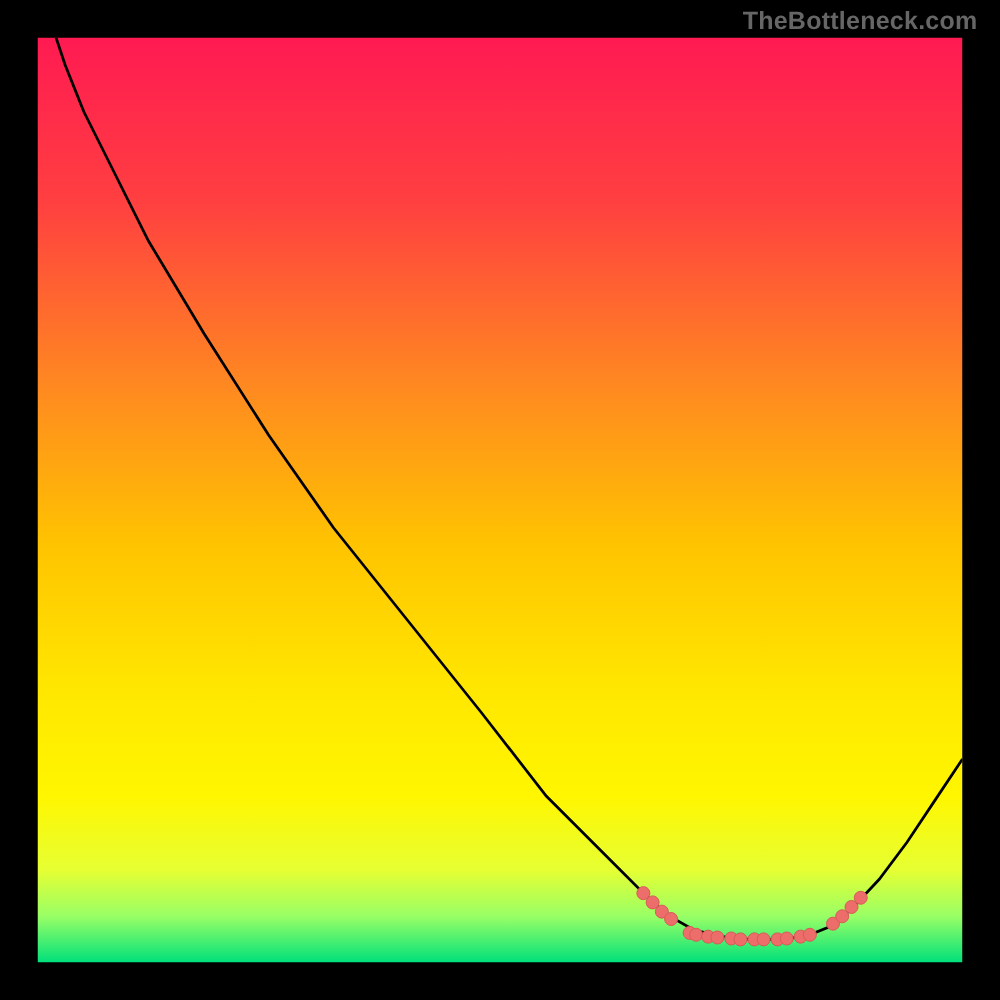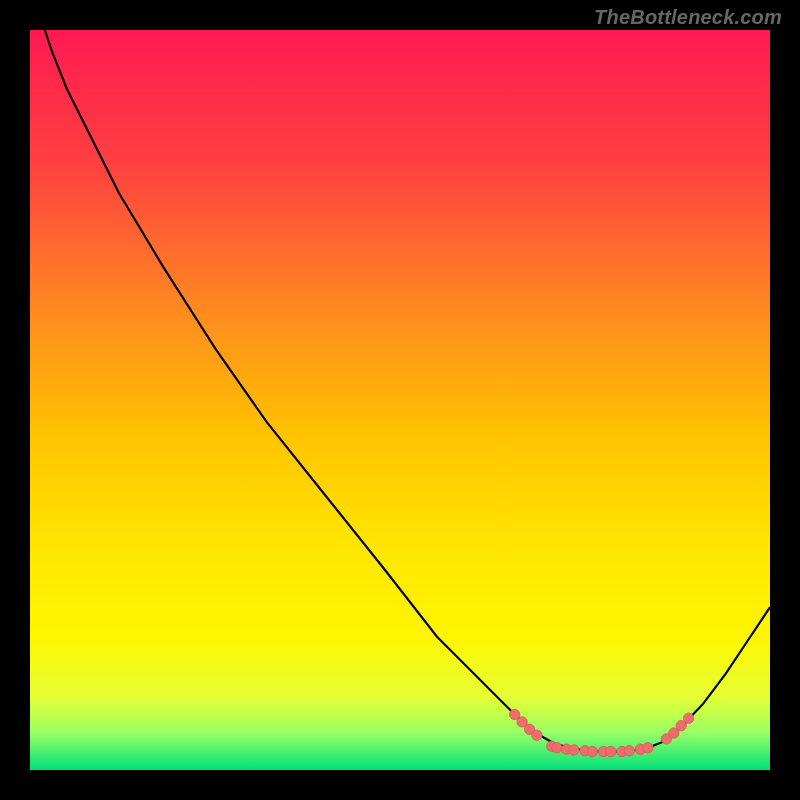--- a/index.html
+++ b/index.html
@@ -9,21 +9,20 @@
     height: 800px;
     background: #000;
     font-family: Arial, Helvetica, sans-serif;
     overflow: hidden;
   }
   .container {
     position: relative;
     width: 800px;
     height: 714px;
     background: #000;
-    font-style: italic;
   }
   .attribution {
     position: absolute;
     top: 6px;
     right: 18px;
     color: #666;
     font-size: 20px;
     font-weight: 600;
     letter-spacing: 0.2px;
     z-index: 3;

